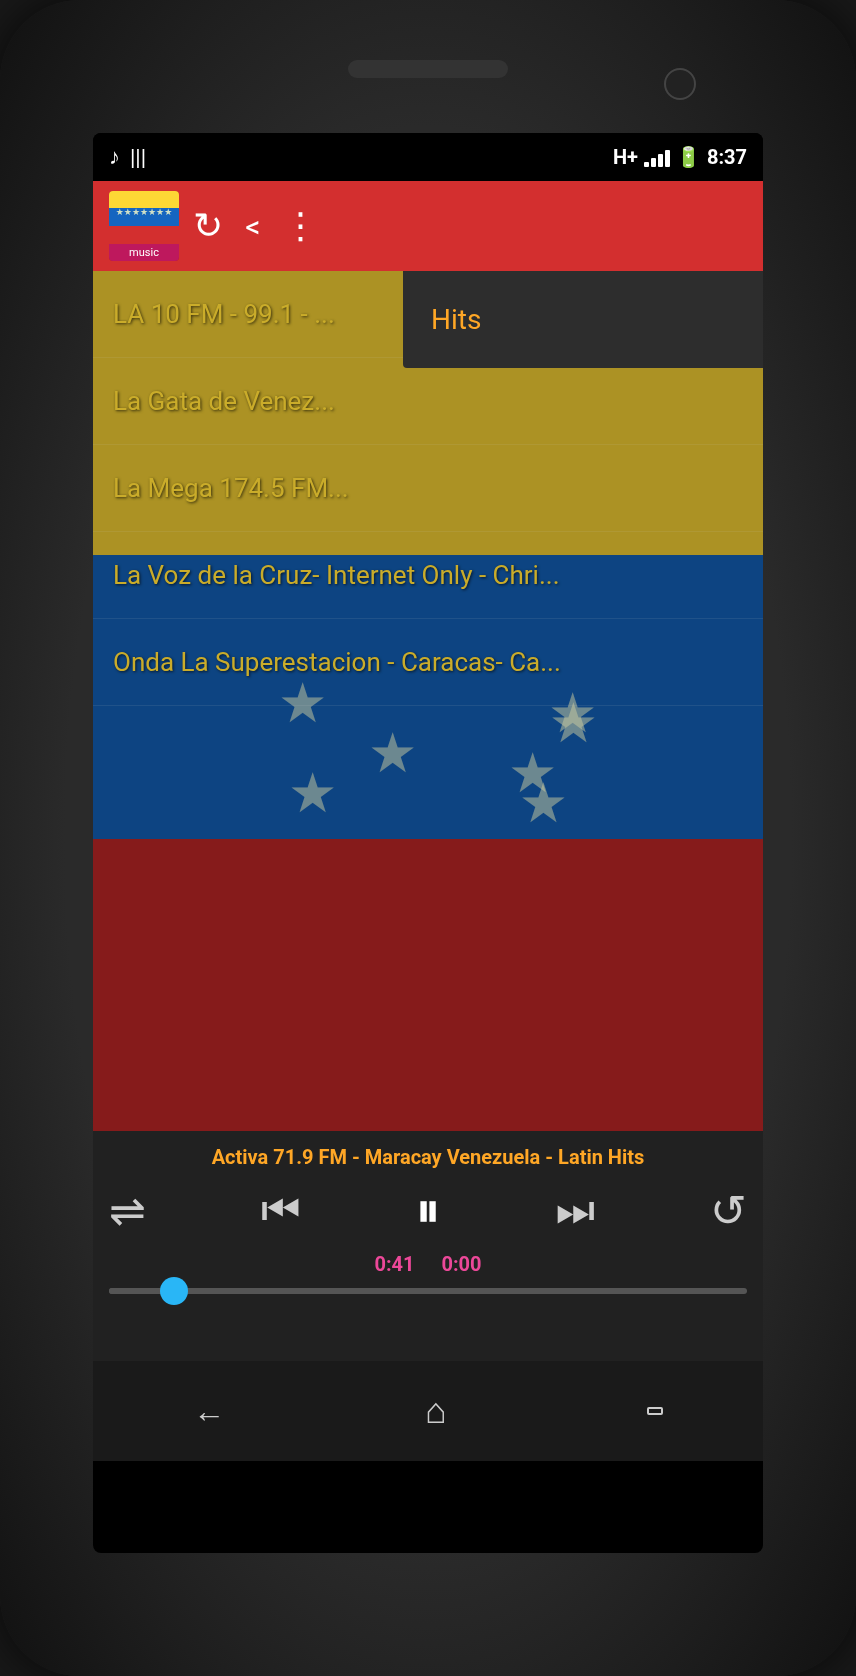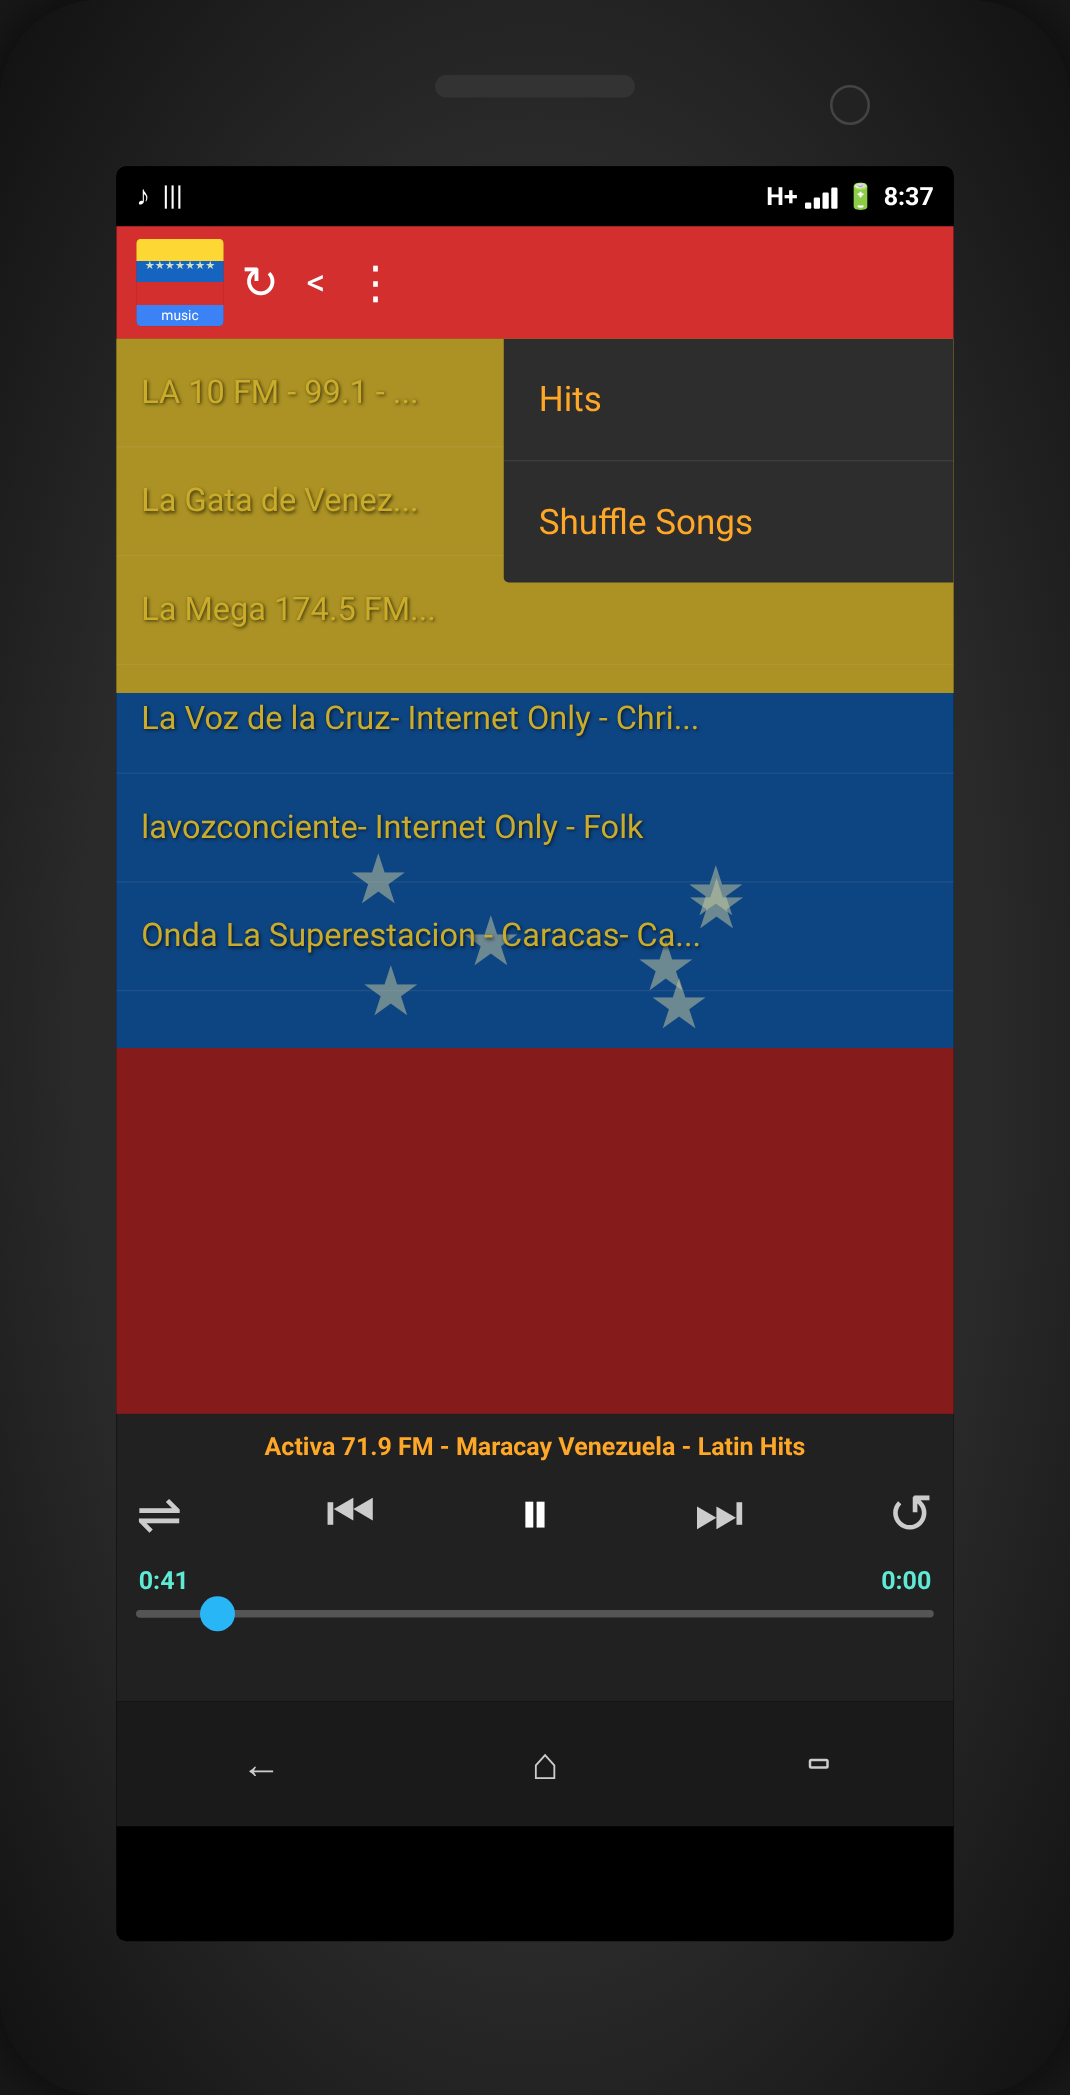--- a/index.html
+++ b/index.html
@@ -106,21 +106,21 @@
       flex-shrink: 0;
     }
 
     .app-logo-flag {
       flex: 1;
       background: linear-gradient(to bottom, #fdd835 33%, #1565c0 33%, #1565c0 66%, #d32f2f 66%);
       position: relative;
     }
 
     .app-logo-label {
-      background: #3b82f6;
+      background: #be185d;
       color: #fff;
       font-size: 11px;
       text-align: center;
       padding: 2px 12px;
     }
 
     .app-title {
       color: #fff;
       font-size: 30px;
       font-weight: 500;
@@ -260,22 +260,22 @@
       border: none;
     }
 
     .player-btn.center {
       font-size: 50px;
       color: #fff;
     }
 
     .player-times {
       display: flex;
-      justify-content: space-between;
-      color: #5eead4;
+      justify-content: center;
+      color: #ec4899;
       font-size: 20px;
       font-weight: bold;
       padding: 0 2px;
       gap: 27px;
     }
 
     .progress-bar {
       height: 6px;
       background: #555;
       border-radius: 3px;
@@ -394,31 +394,27 @@
         <div class="radio-item">
           <span class="radio-item-text">La Gata de Venez...</span>
         </div>
         <div class="radio-item">
           <span class="radio-item-text">La Mega 174.5 FM...</span>
         </div>
         <div class="radio-item">
           <span class="radio-item-text">La Voz de la Cruz- Internet Only - Chri...</span>
         </div>
         <div class="radio-item">
-          <span class="radio-item-text">lavozconciente- Internet Only - Folk</span>
-        </div>
-        <div class="radio-item">
           <span class="radio-item-text">Onda La Superestacion - Caracas- Ca...</span>
         </div>
       </div>
 
       <div class="dropdown-overlay">
         <div class="dropdown-menu">
           <div class="dropdown-item">Hits</div>
-          <div class="dropdown-item">Shuffle Songs</div>
         </div>
       </div>
 
     </div>
 
     <div class="player-area">
       <div class="now-playing">Activa 71.9 FM  -  Maracay Venezuela  -  Latin Hits</div>
 
       <div class="player-controls">
         <button class="player-btn">⇌</button>

